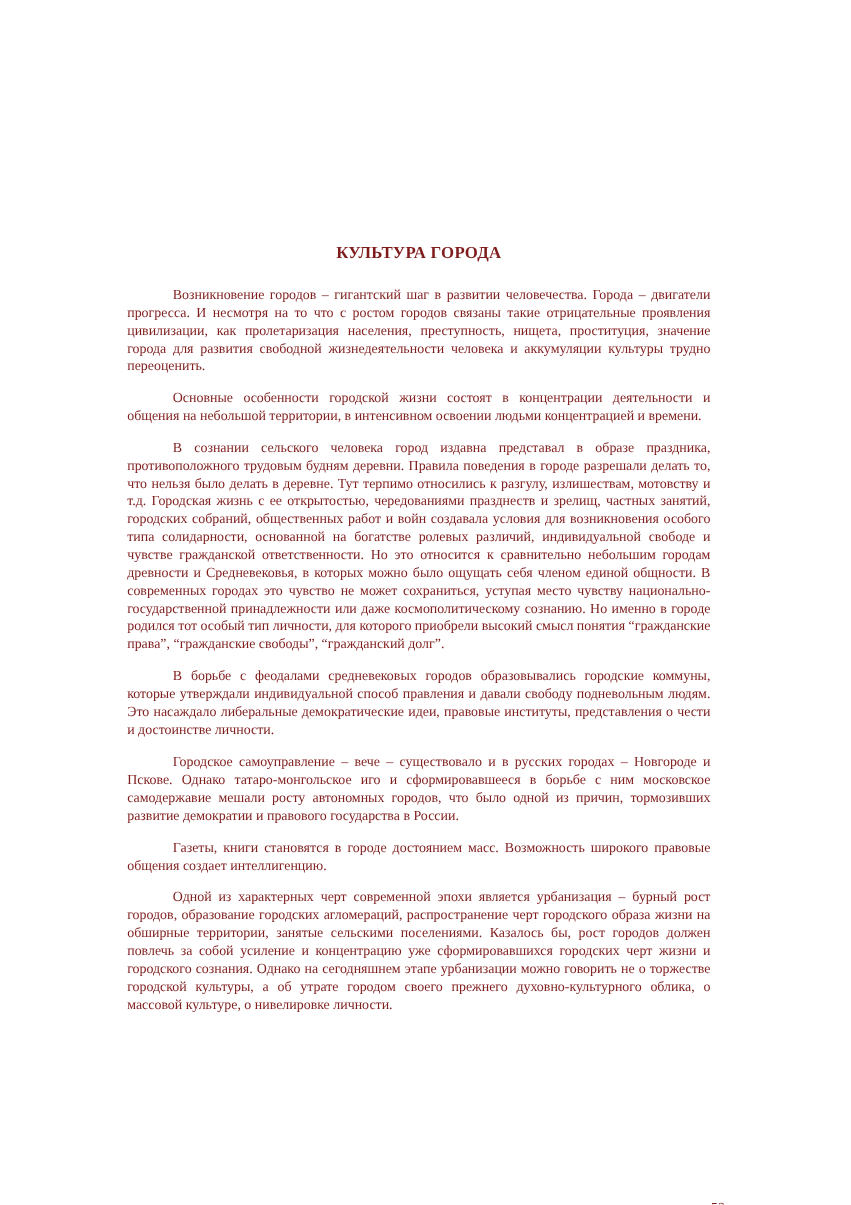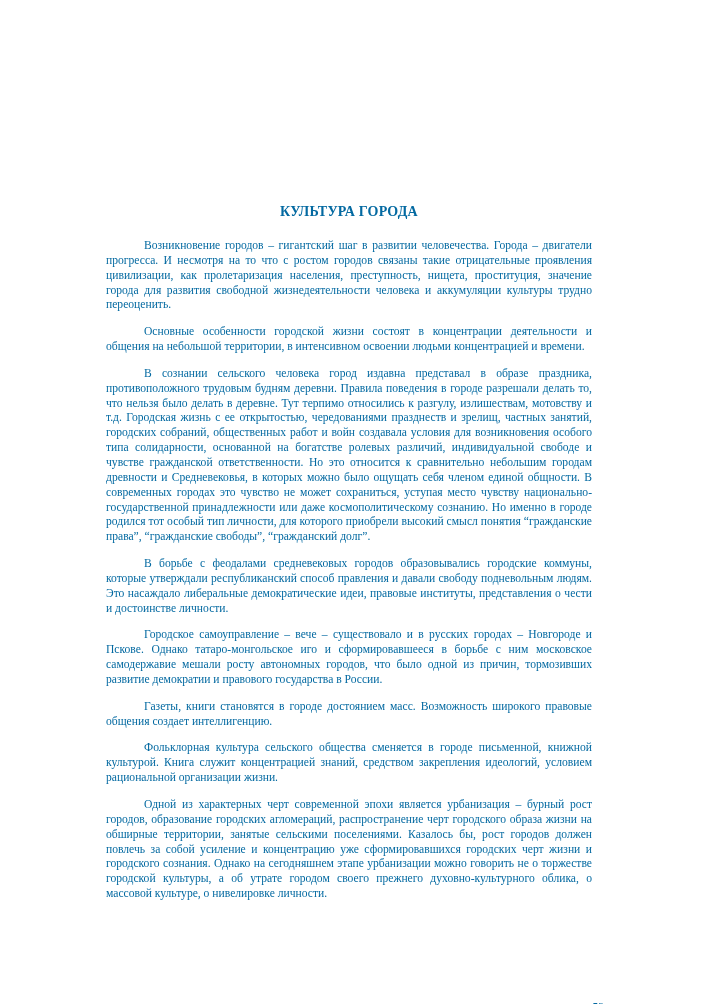--- a/index.html
+++ b/index.html
@@ -5,21 +5,21 @@
   html, body {
     margin: 0;
     padding: 0;
     background: #ffffff;
   }
   .page {
     position: relative;
     width: 709px;
     height: 1004px;
     background: #ffffff;
-    color: #0369a1;
+    color: #7f1d1d;
     font-family: "Liberation Serif", serif;
     overflow: hidden;
   }
   .content {
     position: absolute;
     left: 94px;
     top: 204px;
     width: 510px;
   }
   .title {
@@ -50,20 +50,19 @@
 </style>
 </head>
 <body>
 
 <div class="page">
   <div class="content">
     <h1 class="title">КУЛЬТУРА ГОРОДА</h1>
     <p class="para">Возникновение городов – гигантский шаг в развитии человечества. Города – двигатели прогресса. И несмотря на то что с ростом городов связаны такие отрицательные проявления цивилизации, как пролетаризация населения, преступность, нищета, проституция, значение города для развития свободной жизнедеятельности человека и аккумуляции культуры трудно переоценить.</p>
     <p class="para">Основные особенности городской жизни состоят в концентрации деятельности и общения на небольшой территории, в интенсивном освоении людьми концентрацией и времени.</p>
     <p class="para">В сознании сельского человека город издавна представал в образе праздника, противоположного трудовым будням деревни. Правила поведения в городе разрешали делать то, что нельзя было делать в деревне. Тут терпимо относились к разгулу, излишествам, мотовству и т.д. Городская жизнь с ее открытостью, чередованиями празднеств и зрелищ, частных занятий, городских собраний, общественных работ и войн создавала условия для возникновения особого типа солидарности, основанной на богатстве ролевых различий, индивидуальной свободе и чувстве гражданской ответственности. Но это относится к сравнительно небольшим городам древности и Средневековья, в которых можно было ощущать себя членом единой общности. В современных городах это чувство не может сохраниться, уступая место чувству национально-государственной принадлежности или даже космополитическому сознанию. Но именно в городе родился тот особый тип личности, для которого приобрели высокий смысл понятия “гражданские права”, “гражданские свободы”, “гражданский долг”.</p>
-    <p class="para">В борьбе с феодалами средневековых городов образовывались городские коммуны, которые утверждали республиканский способ правления и давали свободу подневольным людям. Это насаждало либеральные демократические идеи, правовые институты, представления о чести и достоинстве личности.</p>
+    <p class="para">В борьбе с феодалами средневековых городов образовывались городские коммуны, которые утверждали индивидуальной способ правления и давали свободу подневольным людям. Это насаждало либеральные демократические идеи, правовые институты, представления о чести и достоинстве личности.</p>
     <p class="para">Городское самоуправление – вече – существовало и в русских городах – Новгороде и Пскове. Однако татаро-монгольское иго и сформировавшееся в борьбе с ним московское самодержавие мешали росту автономных городов, что было одной из причин, тормозивших развитие демократии и правового государства в России.</p>
     <p class="para">Газеты, книги становятся в городе достоянием масс. Возможность широкого правовые общения создает интеллигенцию.</p>
-    <p class="para">Фольклорная культура сельского общества сменяется в городе письменной, книжной культурой. Книга служит концентрацией знаний, средством закрепления идеологий, условием рациональной организации жизни.</p>
     <p class="para">Одной из характерных черт современной эпохи является урбанизация – бурный рост городов, образование городских агломераций, распространение черт городского образа жизни на обширные территории, занятые сельскими поселениями. Казалось бы, рост городов должен повлечь за собой усиление и концентрацию уже сформировавшихся городских черт жизни и городского сознания. Однако на сегодняшнем этапе урбанизации можно говорить не о торжестве городской культуры, а об утрате городом своего прежнего духовно-культурного облика, о массовой культуре, о нивелировке личности.</p>
   </div>
   <div class="page-number">53</div>
 </div>
 
 </body></html>

